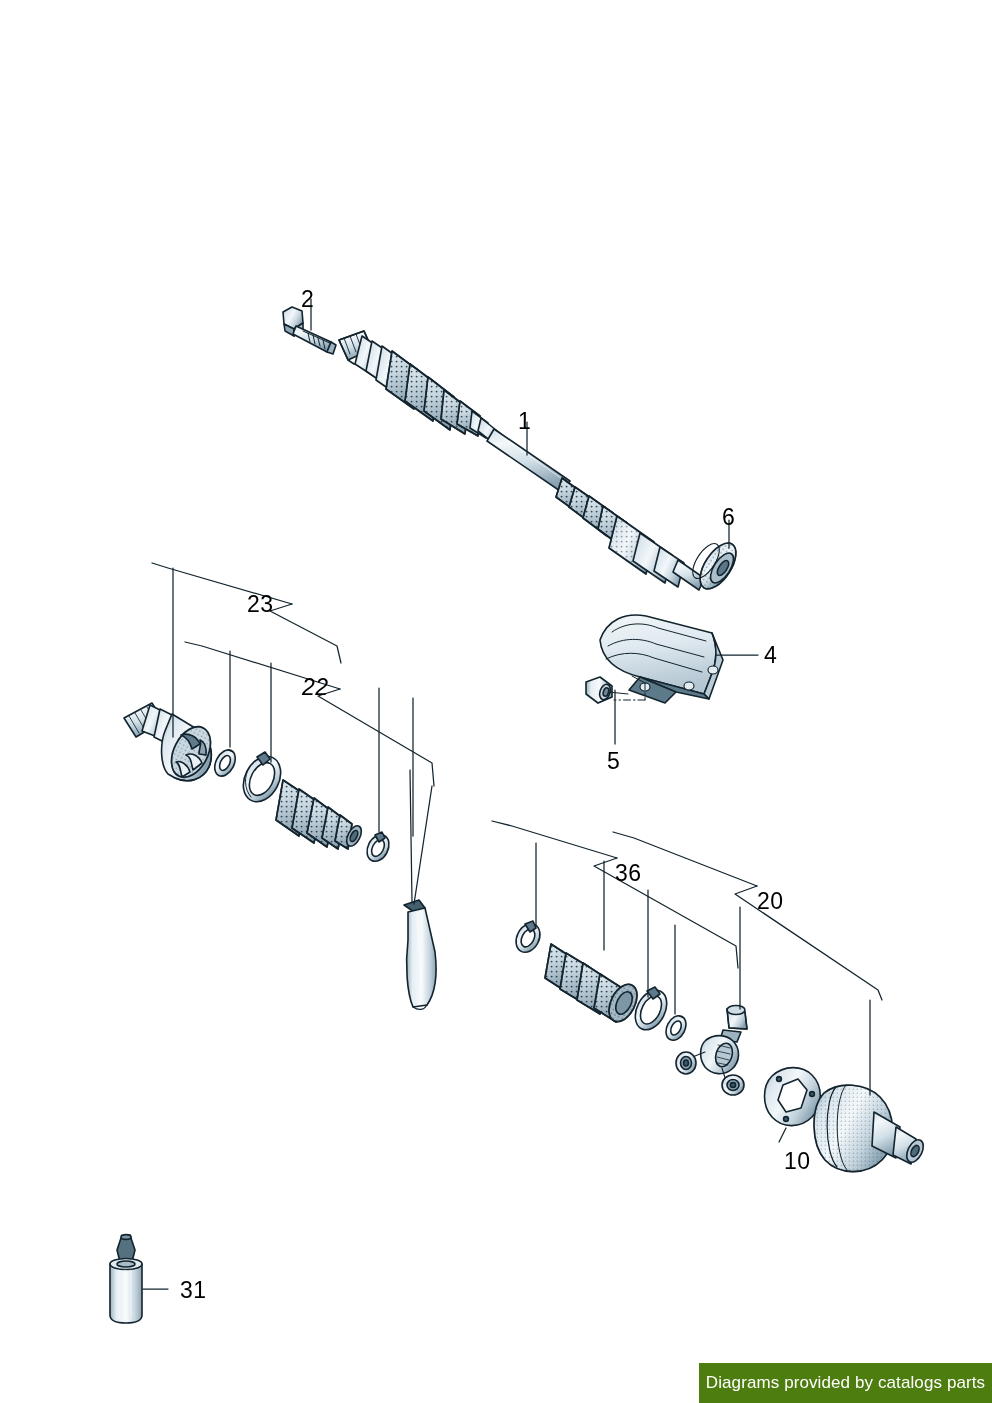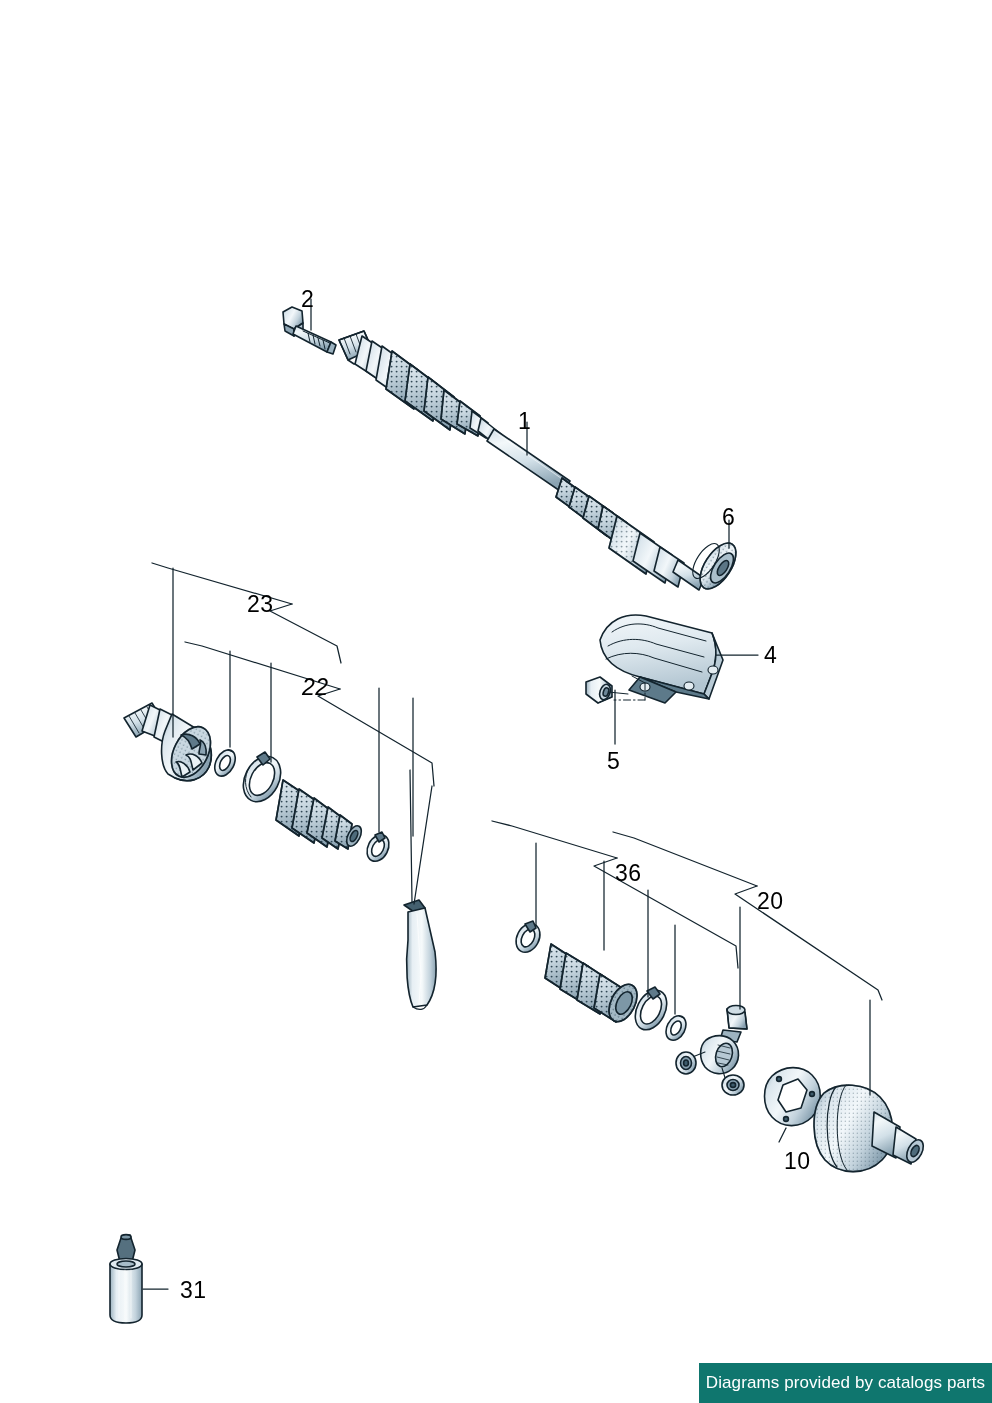--- a/index.html
+++ b/index.html
@@ -19,21 +19,21 @@
     color:#000000;
     line-height:1;
     white-space:nowrap;
     letter-spacing:0.5px;
   }
 
   #watermark{
     position:absolute;
     left:699px;top:1363px;
     width:293px;height:40px;
-    background:#0f766e;
+    background:#4d7c0f;
     display:flex;align-items:center;justify-content:center;
   }
   #watermark span{
     color:#ffffff;
     font-family:"Liberation Sans", sans-serif;
     font-size:17px;
     letter-spacing:0.1px;
     white-space:nowrap;
   }
 </style>

